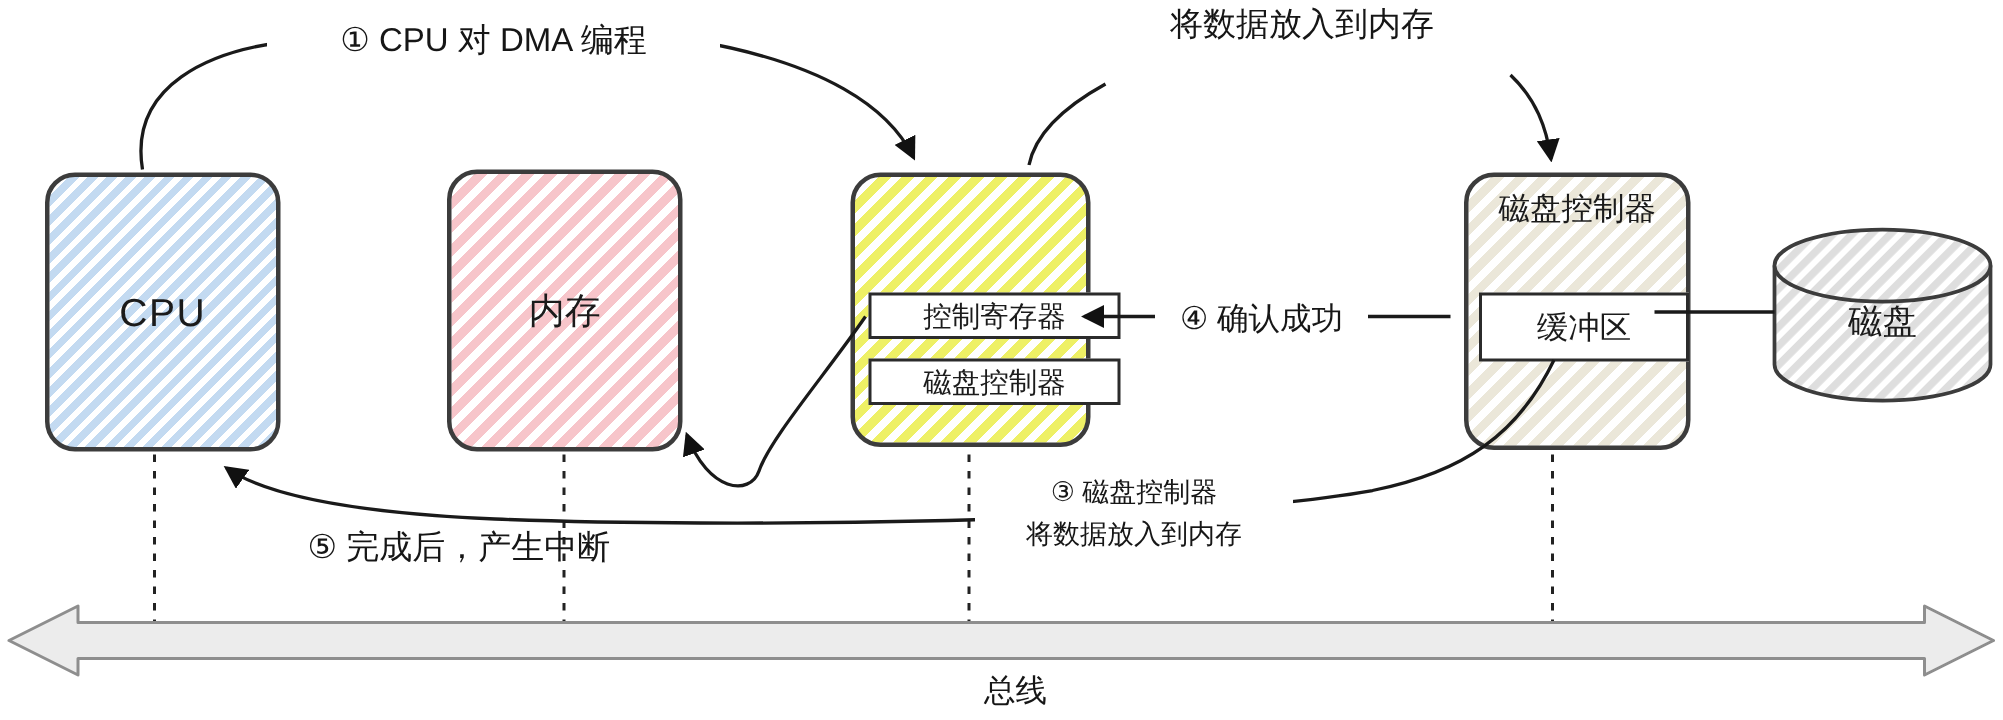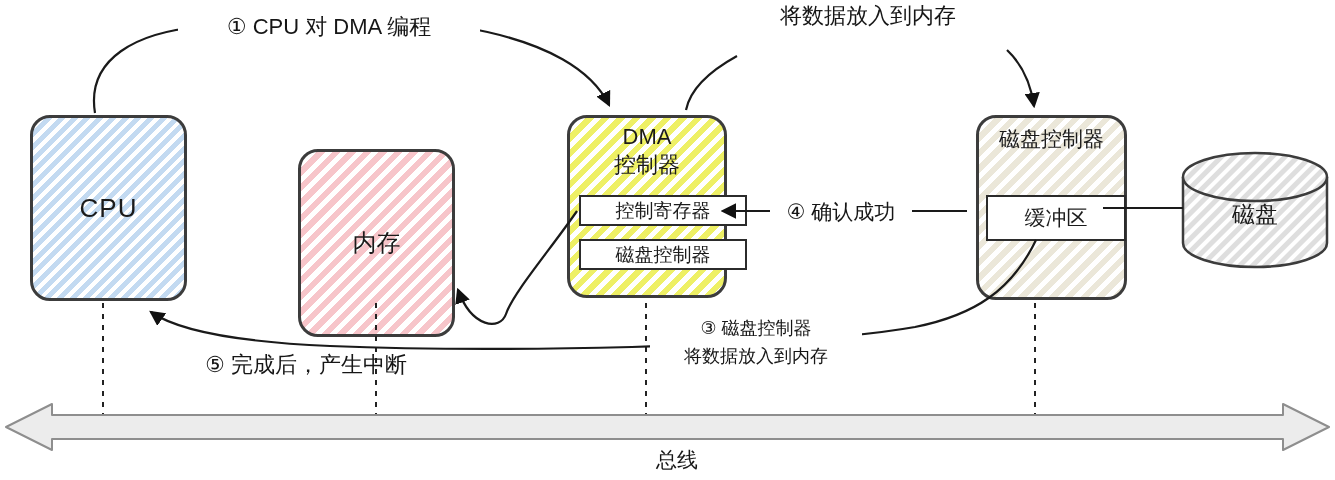--- a/index.html
+++ b/index.html
@@ -4,21 +4,21 @@
 <style>
   html,body{margin:0;padding:0;background:#fff;}
   body{width:1335px;height:480px;overflow:hidden;
        font-family:"Liberation Sans","DejaVu Sans",sans-serif;color:#1b1b1b;}
   .canvas{position:relative;width:1335px;height:480px;background:#fff;}
 
   
   .box{position:absolute;box-sizing:border-box;border:3px solid var(--border,#3c3c3c);
        border-radius:20px;}
   .hatch-blue {background:repeating-linear-gradient(135deg,var(--cpu_hatch,#c3daf1) 0 5px,#fff 5px 9px);}
-  .hatch-pink {background:repeating-linear-gradient(135deg,var(--memory_hatch,#f7c5ca) 0 6px,#fff 6px 11px);margin-top:36px;}
+  .hatch-pink {background:repeating-linear-gradient(135deg,var(--memory_hatch,#f7c5ca) 0 6px,#fff 6px 11px);}
   .hatch-yellow{background:repeating-linear-gradient(135deg,var(--dma_hatch,#eef065) 0 6px,#fff 6px 11px);}
   .hatch-beige{background:repeating-linear-gradient(135deg,var(--disk_controller_hatch,#ebe7d9) 0 6px,#fff 6px 11px);}
 
   .center-label{position:absolute;inset:0;display:flex;align-items:center;justify-content:center;}
   .cpu-label{font-size:26px;letter-spacing:1px;}
   .mem-label{font-size:24px;}
 
   .dma-title{position:absolute;top:5px;left:0;right:0;text-align:center;
              font-size:22px;line-height:28px;}
   .dc-title{position:absolute;top:7px;left:0;right:0;text-align:center;font-size:21px;}
@@ -55,24 +55,20 @@
 
   <div class="box hatch-blue" style="left:30px;top:115px;width:157px;height:186px;">
     <div class="center-label cpu-label">CPU</div>
   </div>
 
   <div class="box hatch-pink" style="left:298px;top:113px;width:157px;height:188px;">
     <div class="center-label mem-label">内存</div>
   </div>
 
   <div class="box hatch-yellow" style="left:567px;top:115px;width:160px;height:183px;">
-    <div class="dma-title">
-      <span class="blk" style="display:block">DMA</span>
-      <span class="blk" style="display:block">控制器</span>
-    </div>
     <div class="reg ctrl">
       <span>控制寄存器</span>
     </div>
     <div class="reg addr">
       <span>磁盘控制器</span>
     </div>
   </div>
 
   <div class="box hatch-beige" style="left:960px;top:115px;width:151px;height:185px;margin-left:16px;">
     <div class="dc-title">磁盘控制器</div>

